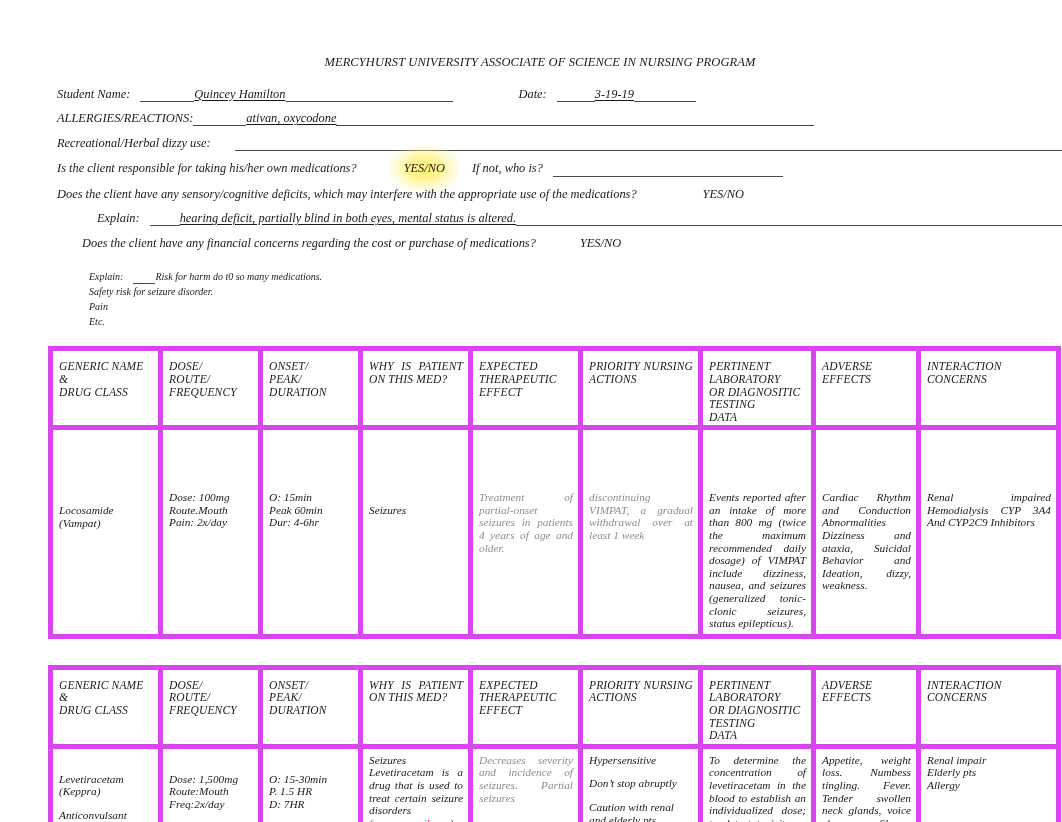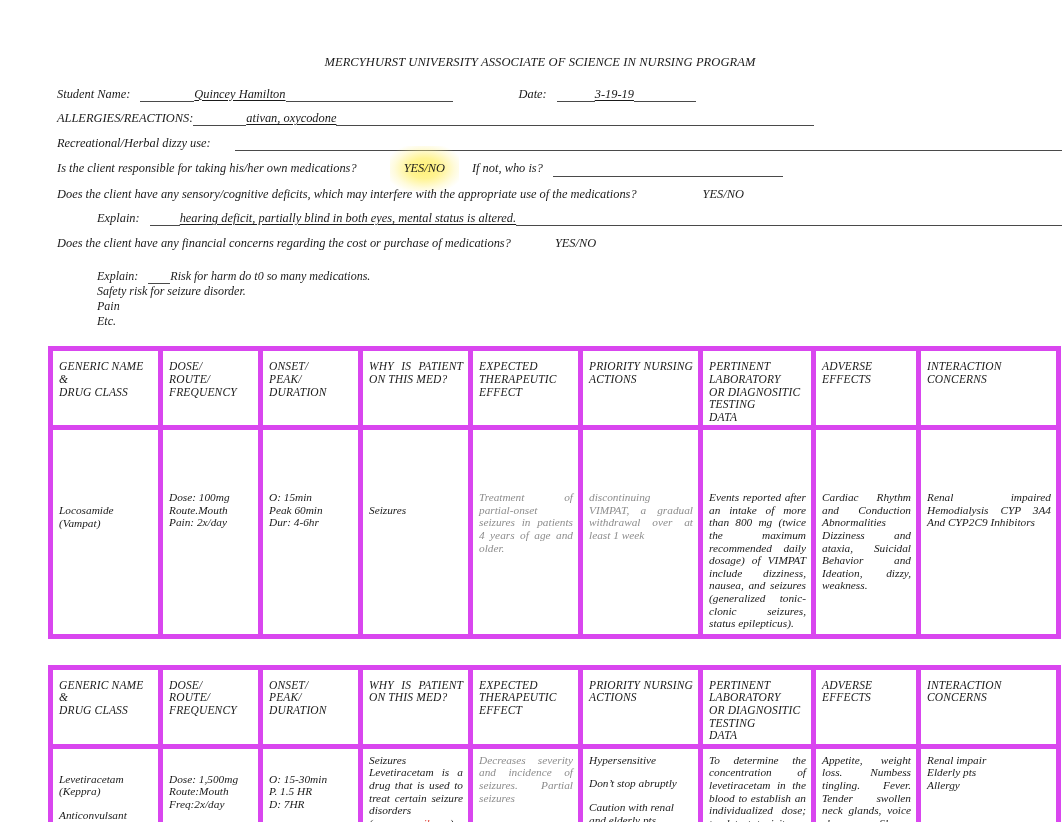--- a/index.html
+++ b/index.html
@@ -39,21 +39,21 @@
     margin-top: 17px;
     padding: 0 16px 0 48px;
     font-size: 12.4px;
     line-height: 15px;
   }
   .frow {
     position: relative;
     margin-bottom: 9.5px;
     white-space: nowrap;
   }
-  .frow.tight { margin-bottom: 5px; }
+  .frow.tight { margin-bottom: 5px; margin-left: 25px; }
   .lbl { display: inline; }
   .fill {
     display: inline-block;
     border-bottom: 1px solid #4a4a4a;
     height: 12px;
     vertical-align: bottom;
   }
   .ul {
     text-decoration: underline;
     text-underline-offset: 2px;
@@ -77,22 +77,22 @@
                 rgba(255,240,110,0.95) 0%,
                 rgba(255,240,110,0.75) 32%,
                 rgba(255,242,140,0.30) 62%,
                 rgba(255,245,170,0.0) 82%);
     z-index: 0;
     pointer-events: none;
   }
   .highlight-yesno > span { position: relative; z-index: 1; }
 
   .explain-block {
-    margin-left: 40px;
-    font-size: 12px;
+    margin-left: 32px;
+    font-size: 10px;
     line-height: 15.2px;
   }
   .explain-block div { white-space: nowrap; }
 
   
   .med-table {
     width: 1008px;
     margin: 0 0 0 39px;
     border-collapse: collapse;
     table-layout: fixed;

